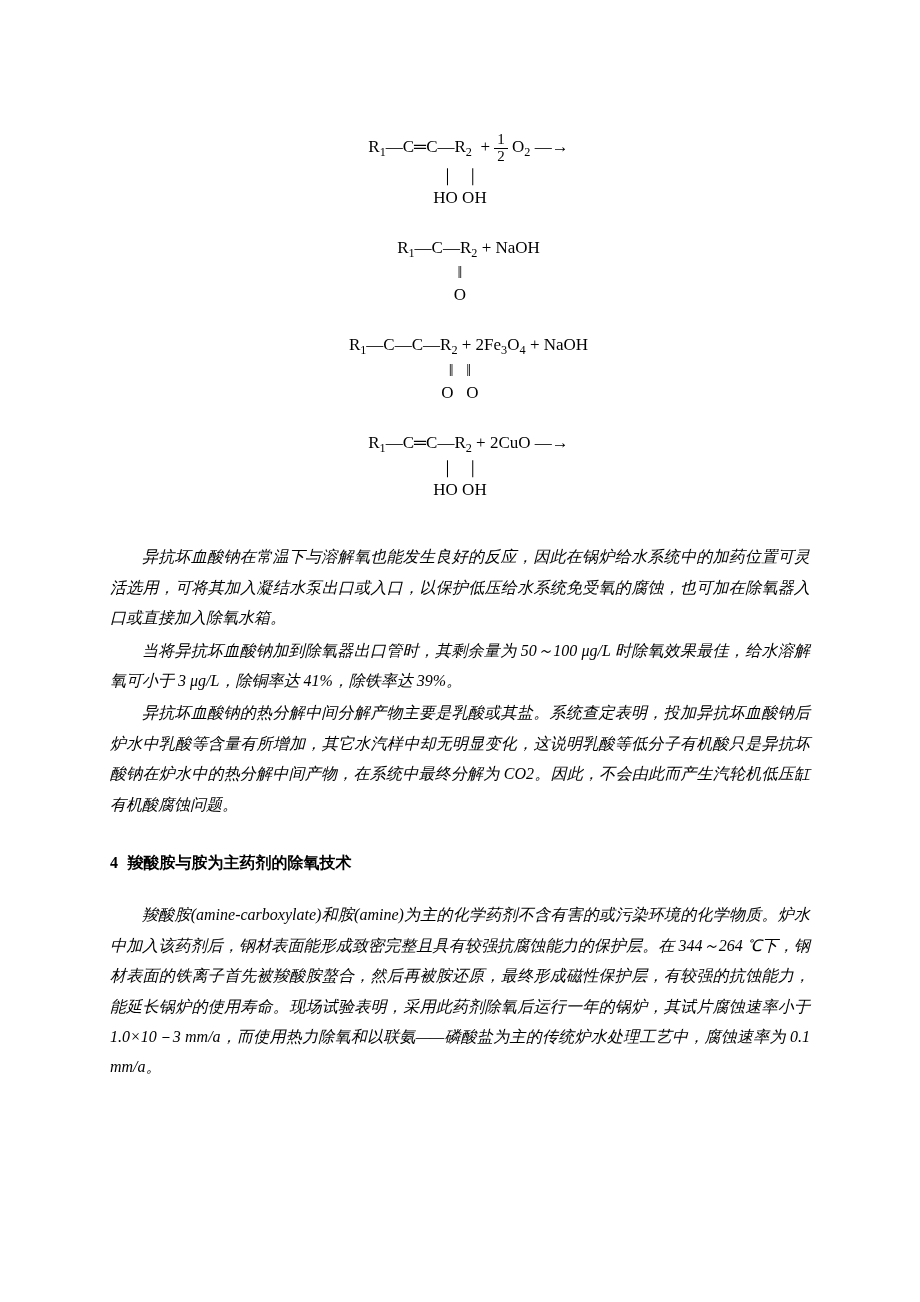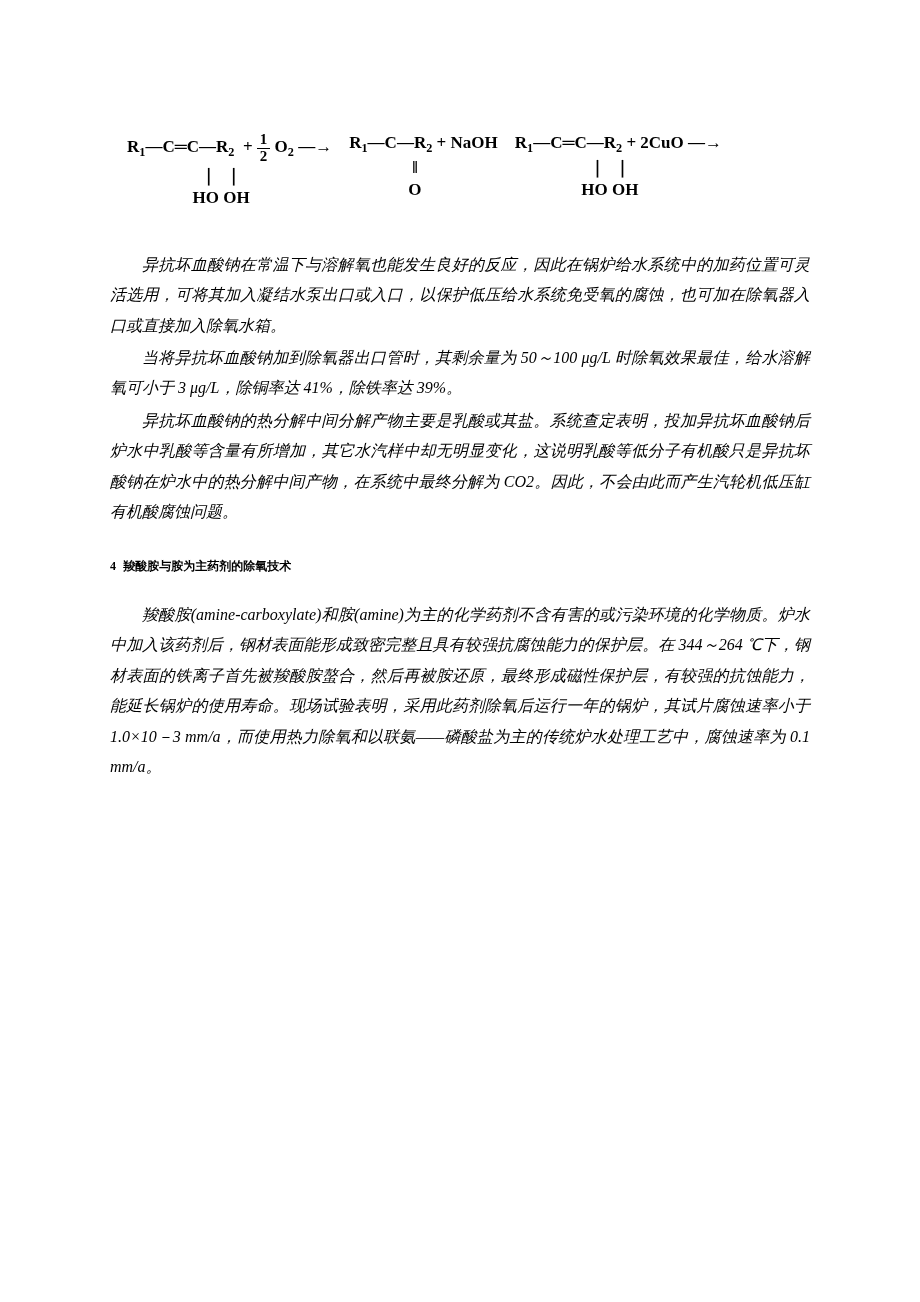--- a/index.html
+++ b/index.html
@@ -8,64 +8,67 @@
       min-height: 1302px;
       background: #ffffff;
       font-family: "SimSun", "宋体", serif;
       font-size: 16px;
       line-height: 1.9;
       color: #000;
       padding: 100px 110px 80px 110px;
     }
     .chem-diagram {
       display: flex;
-      flex-direction: row;
-      align-items: flex-start;
+      flex-direction: column;
+      align-items: center;
       margin: 10px 0 35px 0;
       font-family: "Times New Roman", serif;
       font-size: 17px;
       line-height: 1.3;
-      font-weight: bold;
     }
     .chem-block { text-align: center; white-space: pre; margin-bottom: 6px; }
     .frac { display: inline-block; vertical-align: middle; text-align: center; font-size: 15px; line-height: 1.05; }
     .frac .num { display: block; border-bottom: 1px solid #000; padding: 0 3px; }
     .frac .den { display: block; padding: 0 3px; }
     sub { font-size: 0.72em; vertical-align: sub; }
     .bondline { font-family: "Times New Roman", serif; letter-spacing: 0; }
     .para {
       text-indent: 2em;
       margin-bottom: 2px;
       text-align: justify;
       font-style: italic;
     }
     .heading {
       font-weight: bold;
       margin-top: 28px;
       margin-bottom: 22px;
-      font-size: 12px;
+      font-size: 16px;
     }
     .heading .num { margin-right: 0.6em; }
   </style>
 </head>
 <body>
 
 <div class="chem-diagram">
 
   <div class="chem-block">
     <span class="bondline">R<sub>1</sub>—C═C—R<sub>2</sub></span>  + <span class="frac"><span class="num">1</span><span class="den">2</span></span> <span>O<sub>2</sub> —→</span>
 <span class="bondline">｜  ｜</span>
 <span>HO OH</span></div>
 
   <div class="chem-block">
     <span class="bondline">R<sub>1</sub>—C—R<sub>2</sub></span><span> + NaOH</span>
 <span class="bondline">‖</span>
 <span>O</span></div>
 
 
+  <div class="chem-block">
+    <span class="bondline">R<sub>1</sub>—C—C—R<sub>2</sub></span><span> + 2Fe<sub>3</sub>O<sub>4</sub> + NaOH</span>
+<span class="bondline">‖   ‖</span>
+<span>O   O</span></div>
 
   <div class="chem-block">
     <span class="bondline">R<sub>1</sub>—C═C—R<sub>2</sub></span><span> + 2CuO —→</span>
 <span class="bondline">｜  ｜</span>
 <span>HO OH</span></div>
 
 
 </div>
 
 <p class="para">异抗坏血酸钠在常温下与溶解氧也能发生良好的反应，因此在锅炉给水系统中的加药位置可灵活选用，可将其加入凝结水泵出口或入口，以保护低压给水系统免受氧的腐蚀，也可加在除氧器入口或直接加入除氧水箱。</p>

